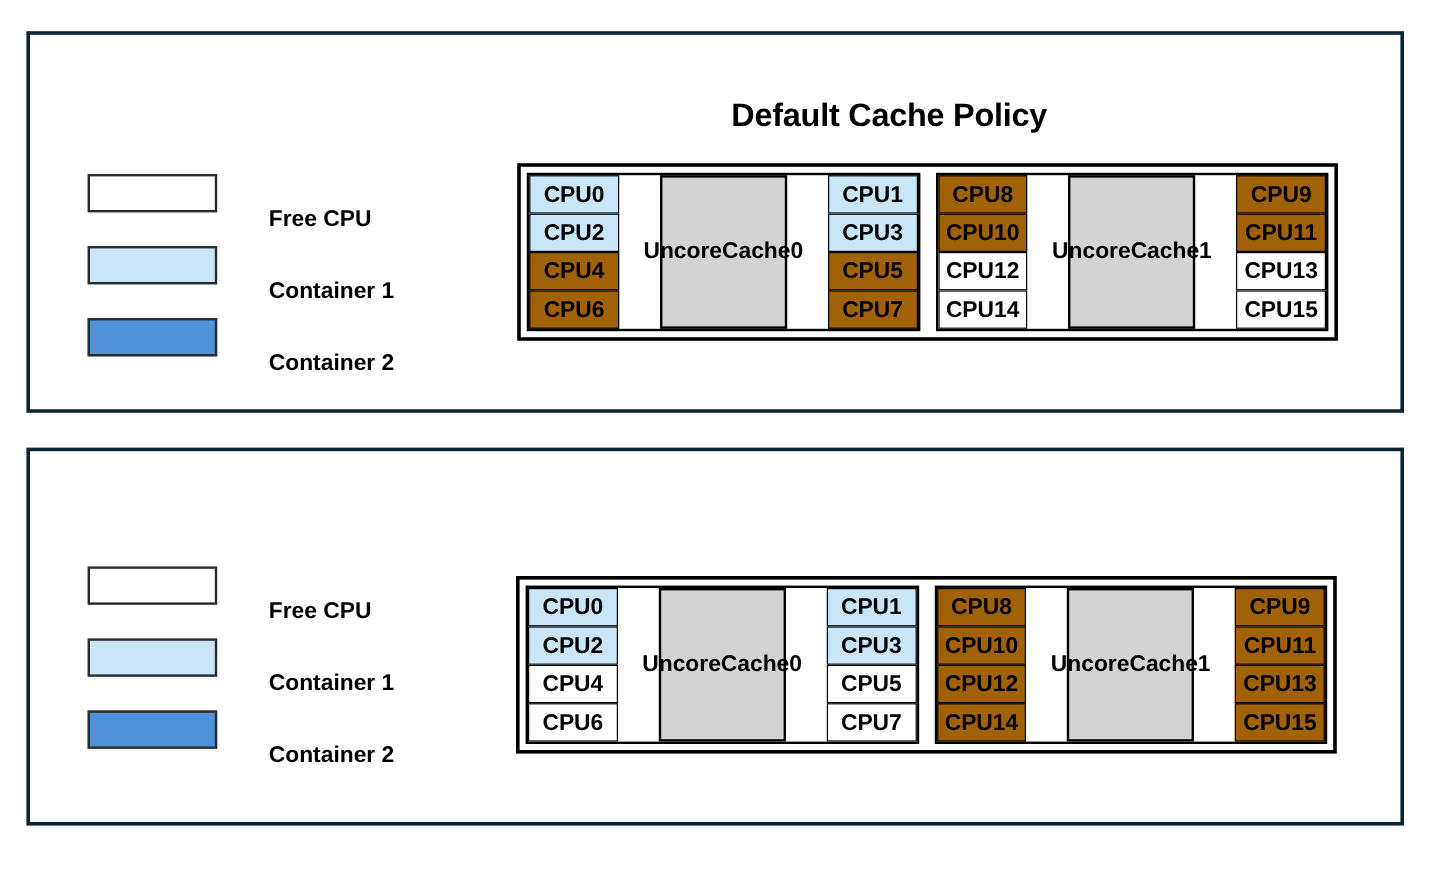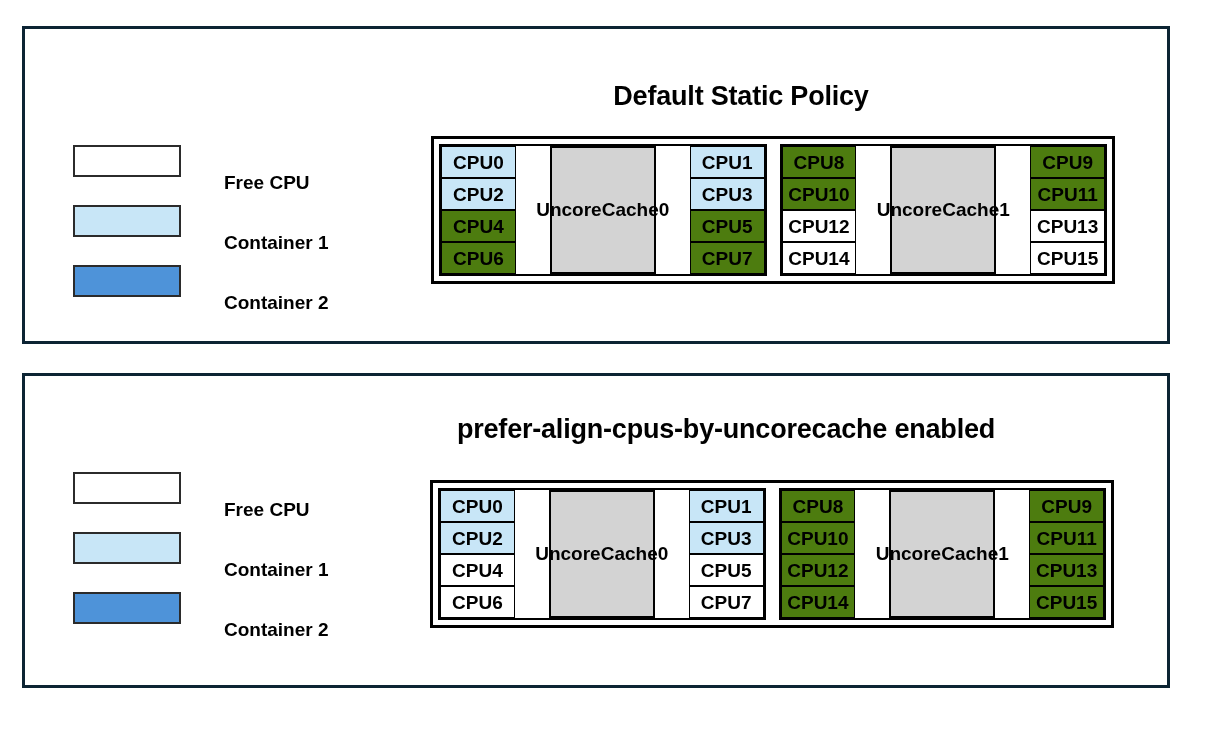--- a/index.html
+++ b/index.html
@@ -112,21 +112,21 @@
     display: flex;
     align-items: center;
     justify-content: center;
     font-size: 19px;
     font-weight: bold;
     color: #000000;
     line-height: 1;
   }
   .cpu-cell.free      { background: #ffffff; }
   .cpu-cell.container1{ background: #c8e6f7; }
-  .cpu-cell.container2{ background: #4d7c0f; }
+  .cpu-cell.container2{ background: #a16207; }
 
   .cache-box {
     flex: 0 0 auto;
     width: 106px;
     box-sizing: border-box;
     border: 2px solid #000000;
     background: #d3d3d3;
     display: flex;
     align-items: center;
     justify-content: center;
@@ -135,21 +135,21 @@
     color: #000000;
     line-height: 1.32;
     text-align: center;
   }
 </style>
 </head>
 <body>
 
 <div class="panel" id="panel-top">
 
-  <div class="panel-title" id="title-top">Default Static Policy</div>
+  <div class="panel-title" id="title-top">Default Cache Policy</div>
 
   <div class="legend" id="legend-top">
     <div class="legend-row">
       <div class="legend-swatch free"></div>
       <div class="legend-label">Free CPU</div>
     </div>
     <div class="legend-row">
       <div class="legend-swatch container1" style="background:#c8e6f7"></div>
       <div class="legend-label">Container 1</div>
     </div>
@@ -201,21 +201,20 @@
         <div class="cpu-cell free">CPU13</div>
         <div class="cpu-cell free">CPU15</div>
       </div>
     </div>
 
   </div>
 </div>
 
 <div class="panel" id="panel-bottom">
 
-  <div class="panel-title" id="title-bottom">prefer-align-cpus-by-uncorecache enabled</div>
 
   <div class="legend" id="legend-bottom">
     <div class="legend-row">
       <div class="legend-swatch free"></div>
       <div class="legend-label">Free CPU</div>
     </div>
     <div class="legend-row">
       <div class="legend-swatch container1" style="background:#c8e6f7"></div>
       <div class="legend-label">Container 1</div>
     </div>

